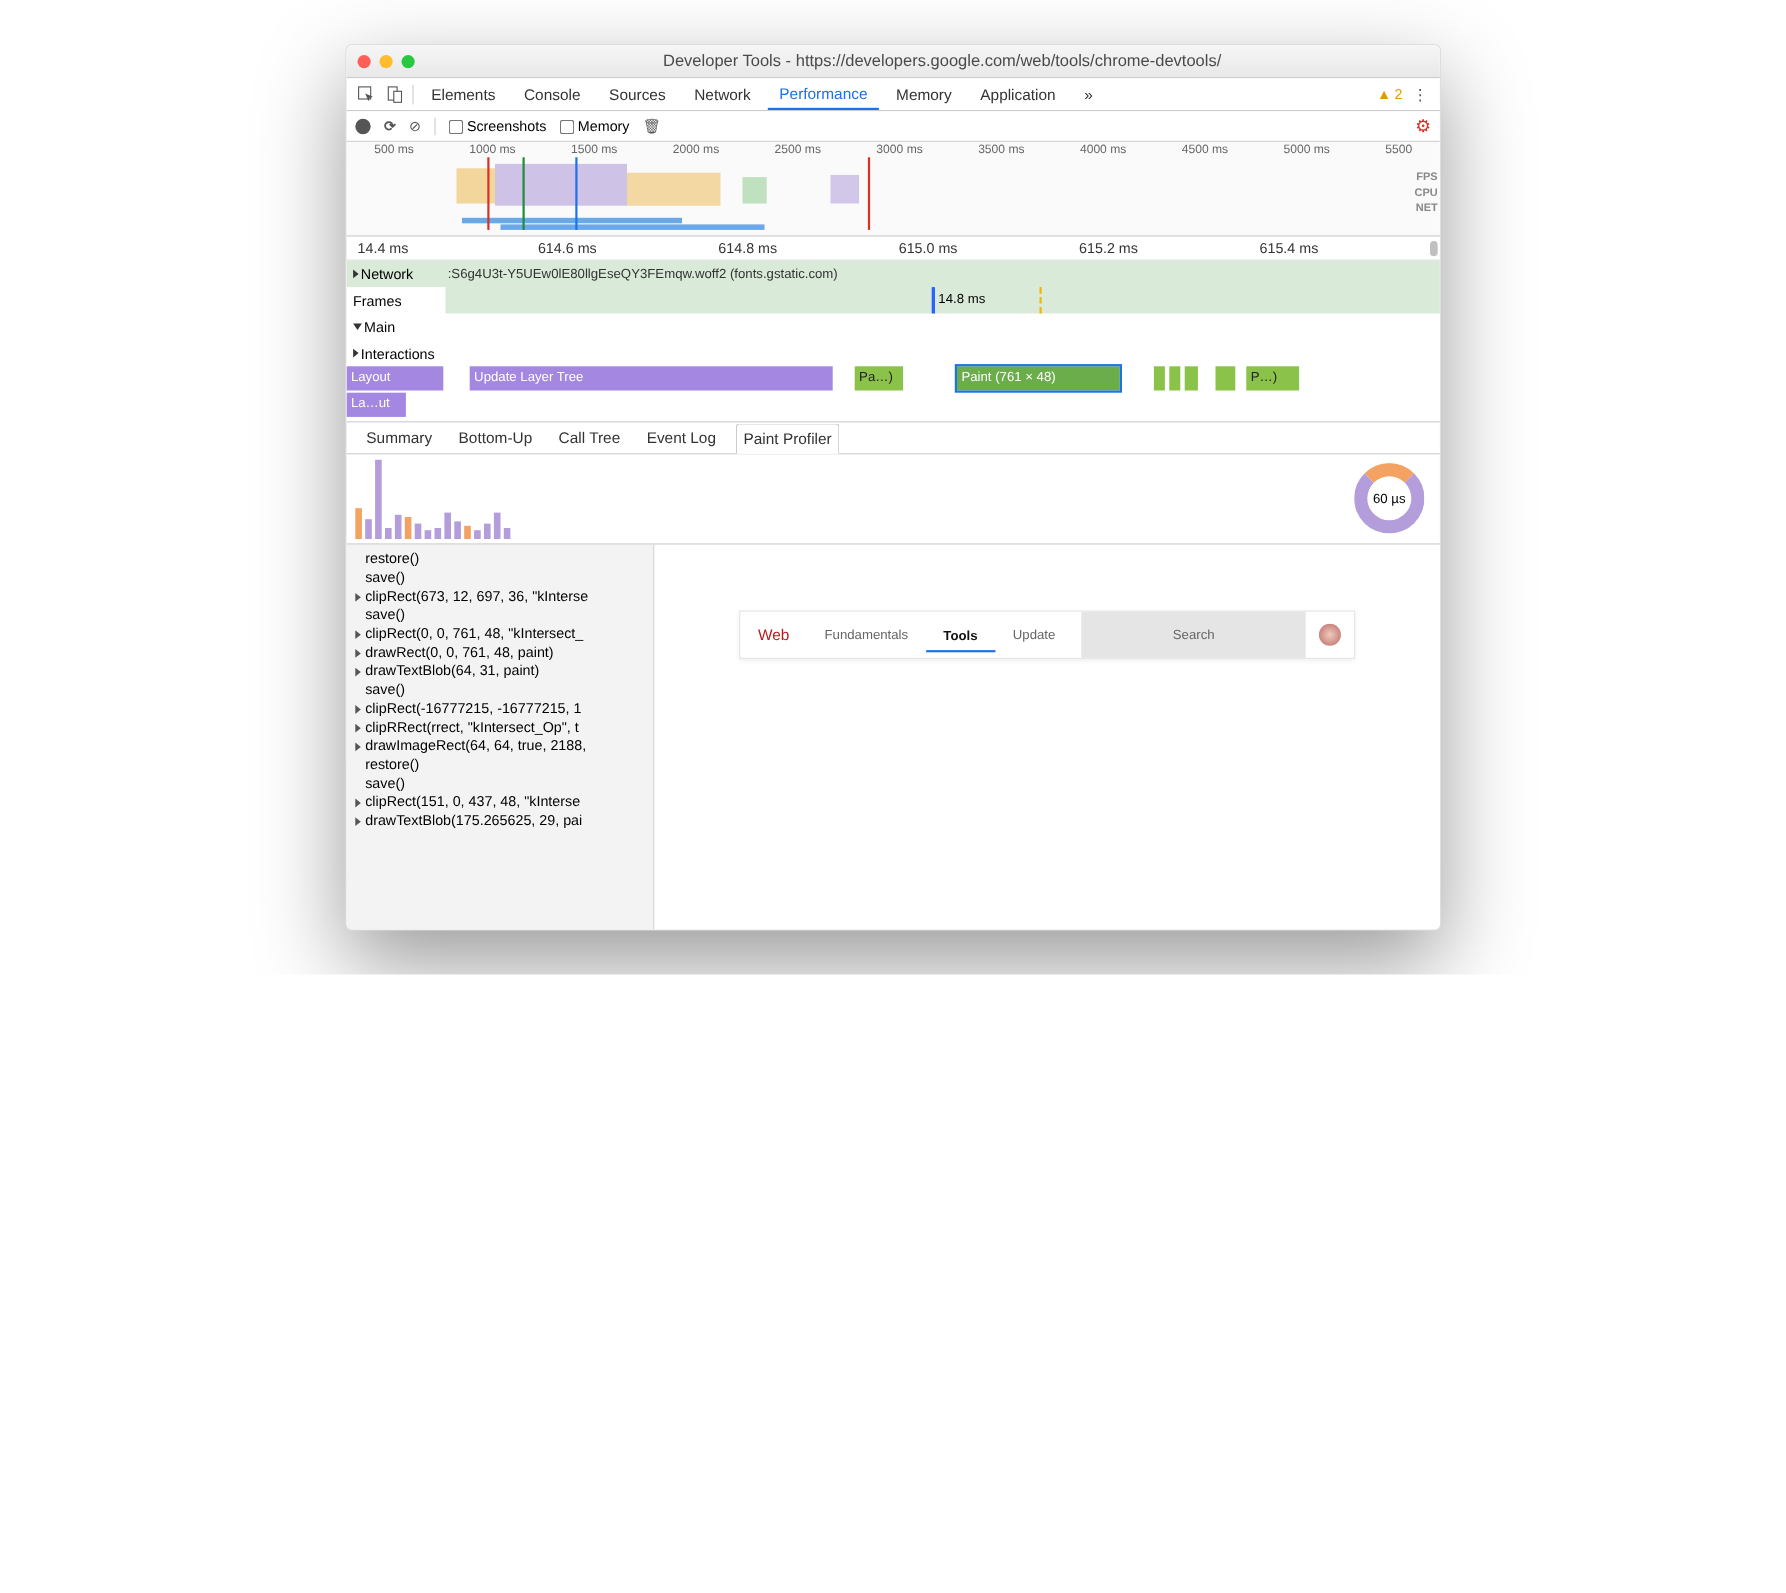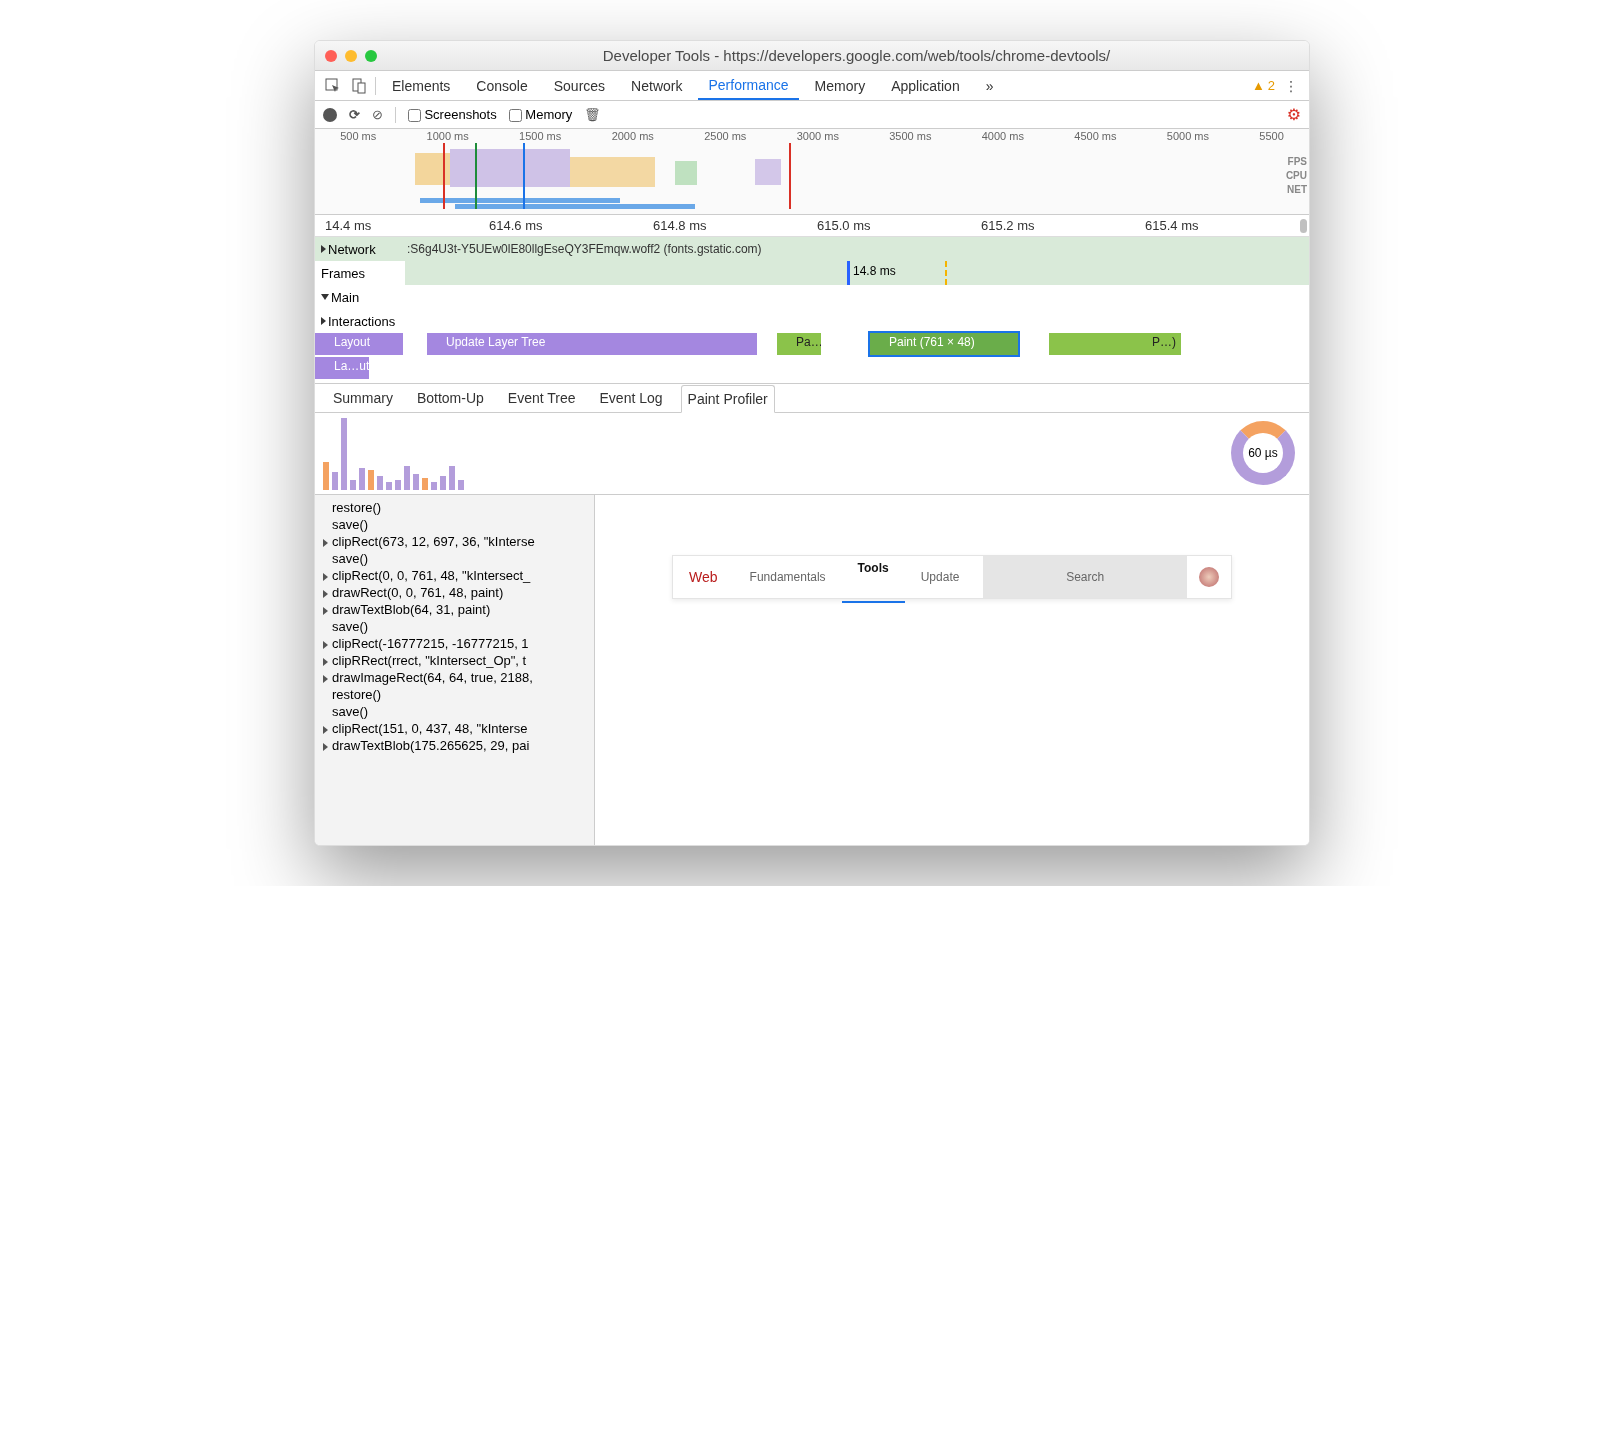--- a/index.html
+++ b/index.html
@@ -39,41 +39,41 @@
 .row .label { width:90px; padding-left:6px; display:flex; align-items:center; gap:2px; }
 .row .tri { display:inline-block; width:0; height:0; border-left:5px solid #333; border-top:4px solid transparent; border-bottom:4px solid transparent; }
 .row .trid { display:inline-block; width:0; height:0; border-top:6px solid #333; border-left:4px solid transparent; border-right:4px solid transparent; }
 .row.network { background:#d9ead9; }
 .row.network .res { font-size:12px; color:#333; padding-left:2px; white-space:nowrap; overflow:hidden; }
 .row.frames .fbar { flex:1; height:24px; background:#d9ead9; position:relative; }
 .row.frames .fbar .ln { position:absolute; left:442px; top:0; width:3px; height:24px; background:#2962ff; }
 .row.frames .fbar .ft { position:absolute; left:448px; top:3px; font-size:12px; }
 .row.frames .fbar .ln2 { position:absolute; left:540px; top:0; width:1px; height:24px; border-left:2px dashed #f4b400; }
 .main-lane { position:relative; height:50px; margin-left:0; }
-.flame { position:absolute; height:22px; font-size:12px; color:#222; white-space:nowrap; overflow:hidden; padding:2px 19px; }
+.flame { position:absolute; height:22px; font-size:12px; color:#222; white-space:nowrap; overflow:hidden; padding:2px 4px; }
 .purple { background:#a487e0; color:#fff; }
 .green { background:#8bc34a; }
 .paintsel { background:#6aad4a; outline:2px solid #1a73e8; color:#fff; }
 .subtabs { display:flex; border-top:1px solid #ccc; border-bottom:1px solid #ccc; font-size:14px; height:30px; align-items:center; gap:12px; padding-left:12px; }
 .subtabs .st { cursor:pointer; color:#333; padding:5px 6px; }
 .subtabs .st.active { background:#fff; border:1px solid #ccc; border-bottom:1px solid #fff; border-radius:3px 3px 0 0; position:relative; top:1px; }
 .profiler { display:flex; height:82px; border-bottom:1px solid #ccc; position:relative; }
 .spark { flex:1; display:flex; align-items:flex-end; gap:3px; padding:4px 8px; }
 .spark .bar { width:6px; background:#b39ddb; }
 .spark .bar.o { background:#f4a261; }
 .donut { width:64px; height:64px; border-radius:50%; border:12px solid #b39ddb; border-top-color:#f4a261; position:relative; margin:8px 14px; display:flex; align-items:center; justify-content:center; font-size:12px; }
 .detail { display:flex; height:350px; }
 .cmds { width:280px; background:#f3f3f3; border-right:1px solid #ccc; font-size:13px; padding:4px 2px; overflow:hidden; white-space:nowrap; }
 .cmds .cmd { padding:1px 0 1px 6px; }
 .cmds .cmd .tri { display:inline-block; width:0;height:0;border-left:5px solid #555; border-top:4px solid transparent; border-bottom:4px solid transparent; margin-right:4px; vertical-align:middle;}
 .preview { flex:1; background:#fff; padding:60px 18px; display:flex; flex-direction:column; align-items:center; }
 .navprev { width:560px; height:44px; border:1px solid #e4e4e4; display:flex; align-items:center; font-size:12px; color:#666; box-shadow:0 2px 5px rgba(0,0,0,.08); }
 .navprev .ni { padding:0 16px; }
 .navprev .ni.h { font-size:14px; color:#b91c1c; }
-.navprev .ni.act { color:#111; font-weight:bold; border-bottom:2px solid #1a73e8; padding-bottom:26px; margin-top:10px;}
+.navprev .ni.act { color:#111; font-weight:bold; border-bottom:2px solid #1a73e8; padding-bottom:6px; margin-top:10px;}
 .navprev .srch { flex:1; text-align:center; background:#e5e5e5; height:100%; display:flex; align-items:center; justify-content:center; margin-left:8px;}
 .navprev .av { width:20px; height:20px; border-radius:50%; background:#c66 radial-gradient(#ecb,#b66); margin:0 12px;}
 </style>
 </head>
 <body>
 
 <div class="window">
 
   <div class="titlebar">
     <div class="dots">
@@ -206,21 +206,21 @@
       <div class="flame green" style="left:762px;top:0;width:12px"></div>
       <div class="flame green" style="left:790px;top:0;width:18px"></div>
       <div class="flame green" style="left:818px;top:0;width:48px">P…)</div>
       <div class="flame purple" style="left:0;top:24px;width:54px">La…ut</div>
     </div>
   </div>
 
   <div class="subtabs">
     <span class="st">Summary</span>
     <span class="st">Bottom-Up</span>
-    <span class="st">Event Tree</span>
+    <span class="st">Call Tree</span>
     <span class="st">Event Log</span>
     <span class="st active">Paint Profiler</span>
   </div>
 
   <div class="profiler">
     <div class="spark">
       <div class="bar o" style="height:28px"></div>
       <div class="bar" style="height:18px"></div>
       <div class="bar" style="height:72px"></div>
       <div class="bar" style="height:10px"></div>

